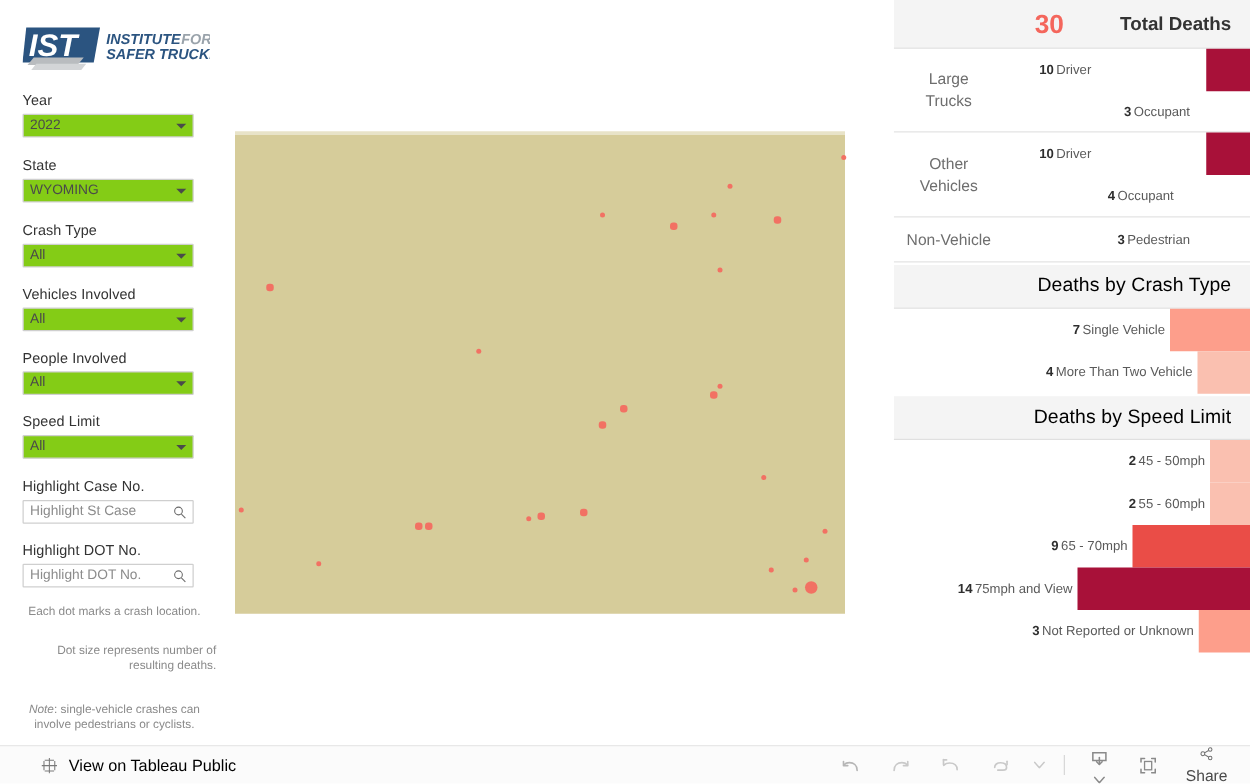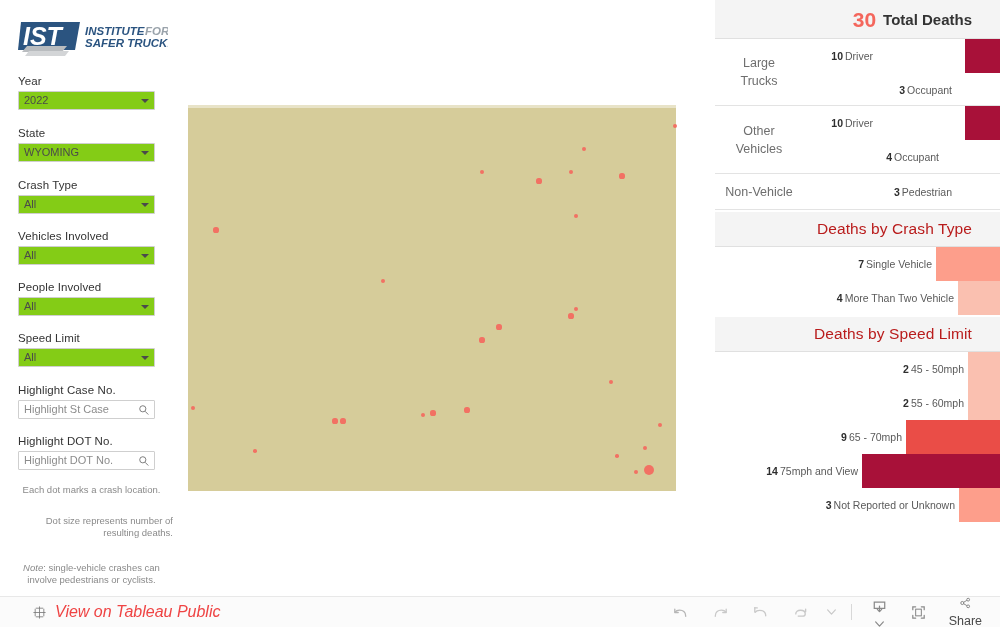--- a/index.html
+++ b/index.html
@@ -139,25 +139,26 @@
     width: 285px; height: 596px;
     background: #ffffff;
     overflow: hidden;
   }
   .section-head {
     background: #f4f4f4;
     height: 36px;
     display: flex;
     align-items: center;
     justify-content: flex-end;
-    padding-right: 28px;
+    padding-right: 15px;
+    gap: 38px;
   }
   .sec-title {
     font-size: 15.5px;
-    color: #b91c1c;
+    color: #000000;
     font-weight: 400;
     letter-spacing: 0.1px;
   }
   .total-num {
     font-size: 21px;
     font-weight: bold;
     color: #f4665c;
     margin-right: 7px;
     line-height: 21px;
   }
@@ -231,23 +232,22 @@
     display: flex;
     align-items: center;
   }
   #tb-left {
     display: flex;
     align-items: center;
     margin-left: 32px;
     gap: 8px;
   }
   #tb-left .tb-text {
-    font-size: 16px;
-    color: #ef4444;
-    font-style: italic;
+    font-size: 13px;
+    color: #000000;
   }
   #tb-right {
     position: absolute;
     right: 8px;
     display: flex;
     align-items: center;
     gap: 0px;
   }
   .tbtn {
     width: 40px; height: 31px;

